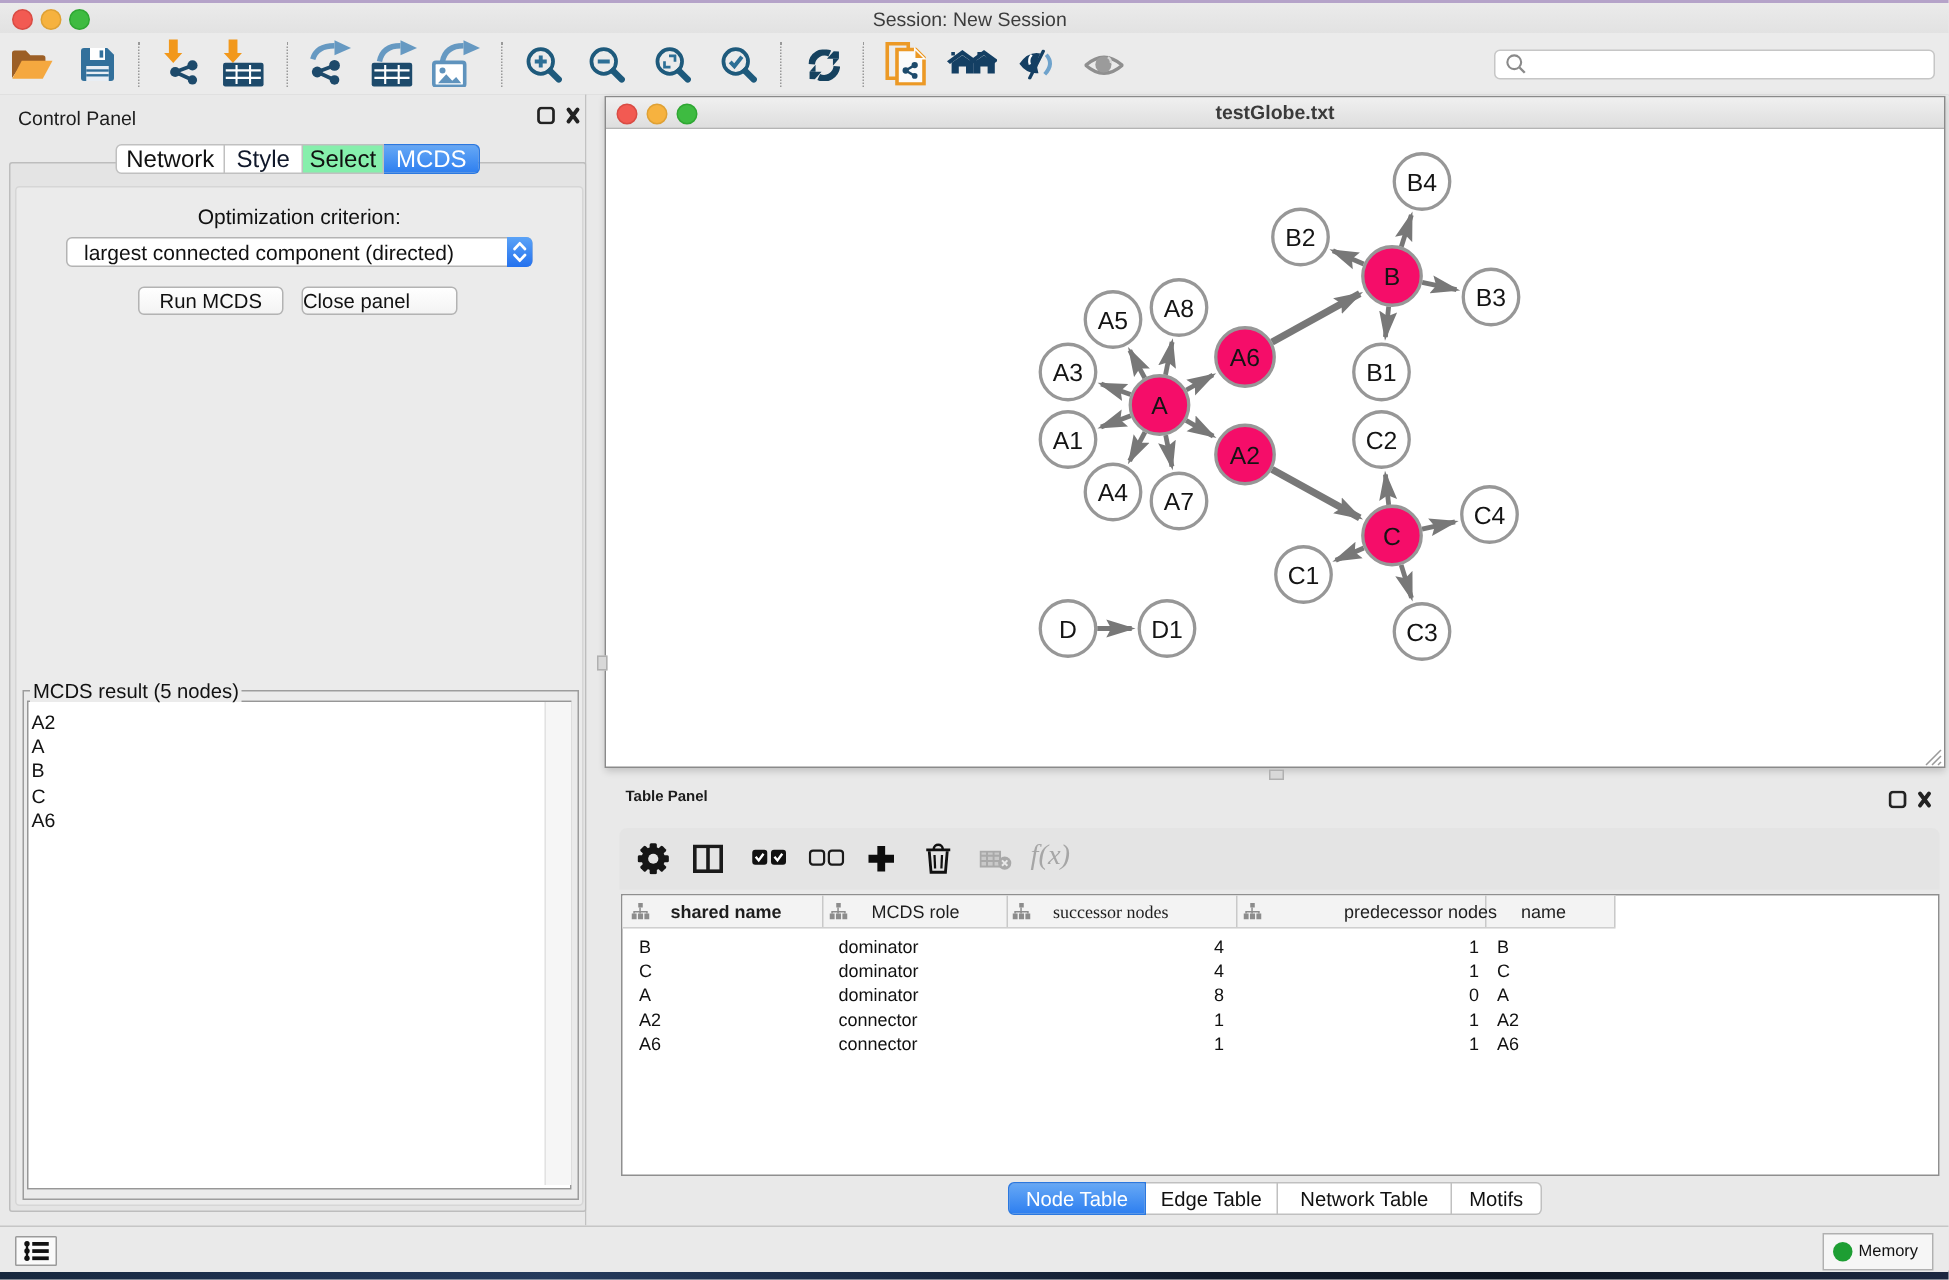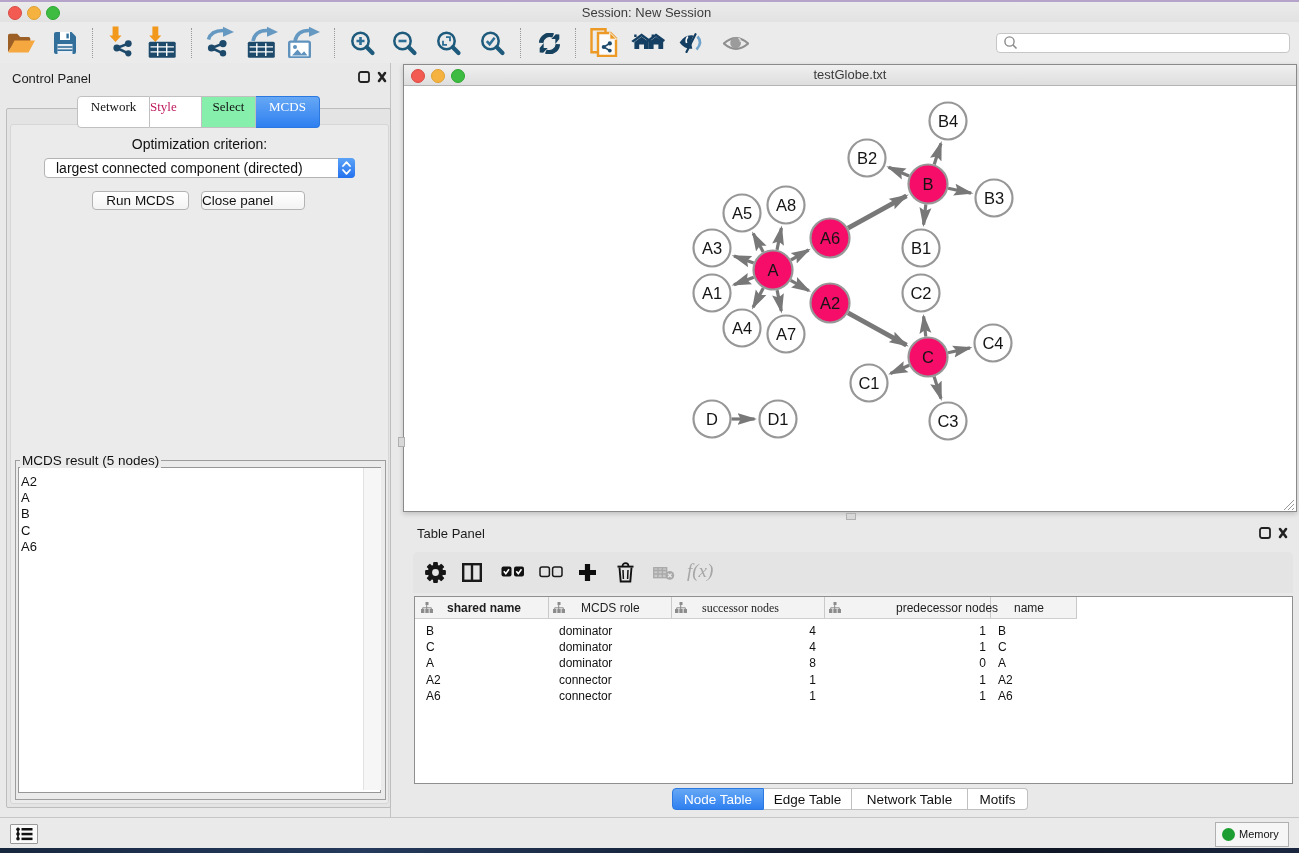--- a/index.html
+++ b/index.html
@@ -164,23 +164,23 @@
 <div class="abs" style="left:12px;top:71px;font-size:13px;color:#1c1c1c;">Control Panel</div>
 
 <svg class="abs" style="left:358px;top:71px;" width="30" height="12" viewBox="0 0 30 12">
  <rect x="1" y="1" width="10" height="10" rx="2" fill="none" stroke="#222" stroke-width="1.8"></rect>
  <path d="M21 2 L27 10 M27 2 L21 10" stroke="#222" stroke-width="2.6" stroke-linecap="round"></path>
 </svg>
 
 <div class="abs" style="left:6px;top:108px;width:383px;height:698px;background:#e4e4e4;border:1px solid #bdbdbd;border-radius:2px;"></div>
 <div class="abs" style="left:10px;top:124px;width:377px;height:678px;background:#ebebeb;border:1px solid #d6d6d6;border-radius:3px;"></div>
 
-<div class="abs" style="left:77px;top:96px;height:32px;display:flex;font-size:13px;font-family:Liberation Serif, serif;">
+<div class="abs" style="left:77px;top:96px;height:20px;display:flex;font-size:16px;">
  <div style="background:#fff;border:1px solid #c0c0c0;border-radius:4px 0 0 4px;width:71px;text-align:center;line-height:19px;color:#111;">Network</div>
- <div style="background:#fff;border:1px solid #c0c0c0;border-left:none;width:51px;line-height:19px;color:#be185d;">Style</div>
+ <div style="background:#fff;border:1px solid #c0c0c0;border-left:none;width:51px;text-align:center;line-height:19px;color:#0f172a;">Style</div>
  <div style="background:#86efac;border:1px solid #c0c0c0;border-left:none;width:53px;text-align:center;line-height:19px;color:#111;">Select</div>
  <div style="background:linear-gradient(#66a8f5,#2e7ff0);border:1px solid #2a78e0;border-left:none;border-radius:0 4px 4px 0;width:63px;text-align:center;line-height:19px;color:#fff;">MCDS</div>
 </div>
 
 <div class="abs" style="left:0;top:136px;width:399px;text-align:center;font-size:14px;color:#111;">Optimization criterion:</div>
 <div class="abs" style="left:44px;top:158px;width:309px;height:18px;background:#fff;border:1px solid #b3b3b3;border-radius:4px;font-size:14px;color:#111;line-height:18px;">
   <span style="padding-left:11px;">largest connected component (directed)</span>
   <div class="abs" style="right:-1px;top:-1px;width:17px;height:20px;border-radius:0 4px 4px 0;background:linear-gradient(#5ba3f7,#2471ee);">
     <svg width="17" height="20" viewBox="0 0 17 20">
         <path d="M5 8 L8.5 4.2 L12 8" fill="none" stroke="#fff" stroke-width="1.8" stroke-linecap="round" stroke-linejoin="round"></path>
@@ -197,21 +197,21 @@
 <div class="abs" style="left:20px;top:453px;background:#ebebeb;padding:0 2px;font-size:13.5px;color:#111;">MCDS result (5 nodes)</div>
 <div class="abs" style="left:21px;top:474px;font-size:13px;color:#111;line-height:16.2px;">A2<br>A<br>B<br>C<br>A6</div>
 
 <div class="abs" style="left:391px;top:63px;width:908px;height:754px;background:#e9e9e9;"></div>
 
 <div class="abs" style="left:403px;top:64px;width:892px;height:446px;border:1px solid #8a8a8a;box-shadow:0 2px 5px rgba(0,0,0,0.18);background:#fff;">
   <div style="height:20px;background:linear-gradient(#f0f0f0,#dedede);border-bottom:1px solid #b4b4b4;position:relative;">
     <div class="tl" style="left:7px;top:4px;background:#f25a52;border:0.5px solid #d94c44;"></div>
     <div class="tl" style="left:27px;top:4px;background:#f6b23f;border:0.5px solid #dfa134;"></div>
     <div class="tl" style="left:47px;top:4px;background:#3ebb41;border:0.5px solid #2fa733;"></div>
-    <div style="text-align:center;font-size:13px;font-weight:400;color:#3a3a3a;line-height:20px;">testGlobe.txt</div>
+    <div style="text-align:center;font-size:13px;font-weight:700;color:#3a3a3a;line-height:20px;">testGlobe.txt</div>
   </div>
   <svg id="graph" width="892" height="426" viewBox="0 0 892 426" style="display:block;">
     <defs>
       <marker id="ah" markerUnits="userSpaceOnUse" markerWidth="20" markerHeight="13" refX="17" refY="6.5" orient="auto">
         <path d="M0,0.5 L19.5,6.5 L0,12.5 L3.2,6.5 z" fill="#787878"></path>
       </marker>
     </defs>
     <g stroke="#787878">
       <line x1="349.8" y1="191.2" x2="330.0" y2="198.7" stroke-width="3.2" marker-end="url(#ah)"></line>
       <line x1="349.7" y1="177.0" x2="330.1" y2="170.0" stroke-width="3.2" marker-end="url(#ah)"></line>
@@ -283,21 +283,21 @@
       <line x1="880" y1="424" x2="890" y2="414"></line>
         <line x1="884" y1="424" x2="890" y2="418"></line>
         <line x1="888" y1="424" x2="890" y2="422"></line>
     </g>
   </svg>
 </div>
 
 <div class="abs" style="left:398px;top:437px;width:5px;height:8px;background:#d8d8d8;border:1px solid #b0b0b0;"></div>
 <div class="abs" style="left:846px;top:513px;width:8px;height:5px;background:#d8d8d8;border:1px solid #b0b0b0;"></div>
 
-<div class="abs" style="left:417px;top:526px;font-size:13px;color:#1c1c1c;">Table Panel</div>
+<div class="abs" style="left:417px;top:526px;font-size:10px;color:#1c1c1c;font-weight:bold;">Table Panel</div>
 <svg class="abs" style="left:1259px;top:527px;" width="30" height="12" viewBox="0 0 30 12">
  <rect x="1" y="1" width="10" height="10" rx="2" fill="none" stroke="#222" stroke-width="1.8"></rect>
  <path d="M21 2 L27 10 M27 2 L21 10" stroke="#222" stroke-width="2.6" stroke-linecap="round"></path>
 </svg>
 
 <div class="abs" id="tptoolbar" style="left:413px;top:552px;width:880px;height:41px;background:#e4e4e4;border-radius:5px 5px 0 0;">
   <svg class="abs" style="left:12px;top:10px;" width="21" height="21" viewBox="0 0 21 21">
     <g fill="#161616">
       <g transform="translate(10.5,10.5)">
         <rect x="-2.4" y="-10.4" width="4.8" height="20.8" rx="1"></rect>

